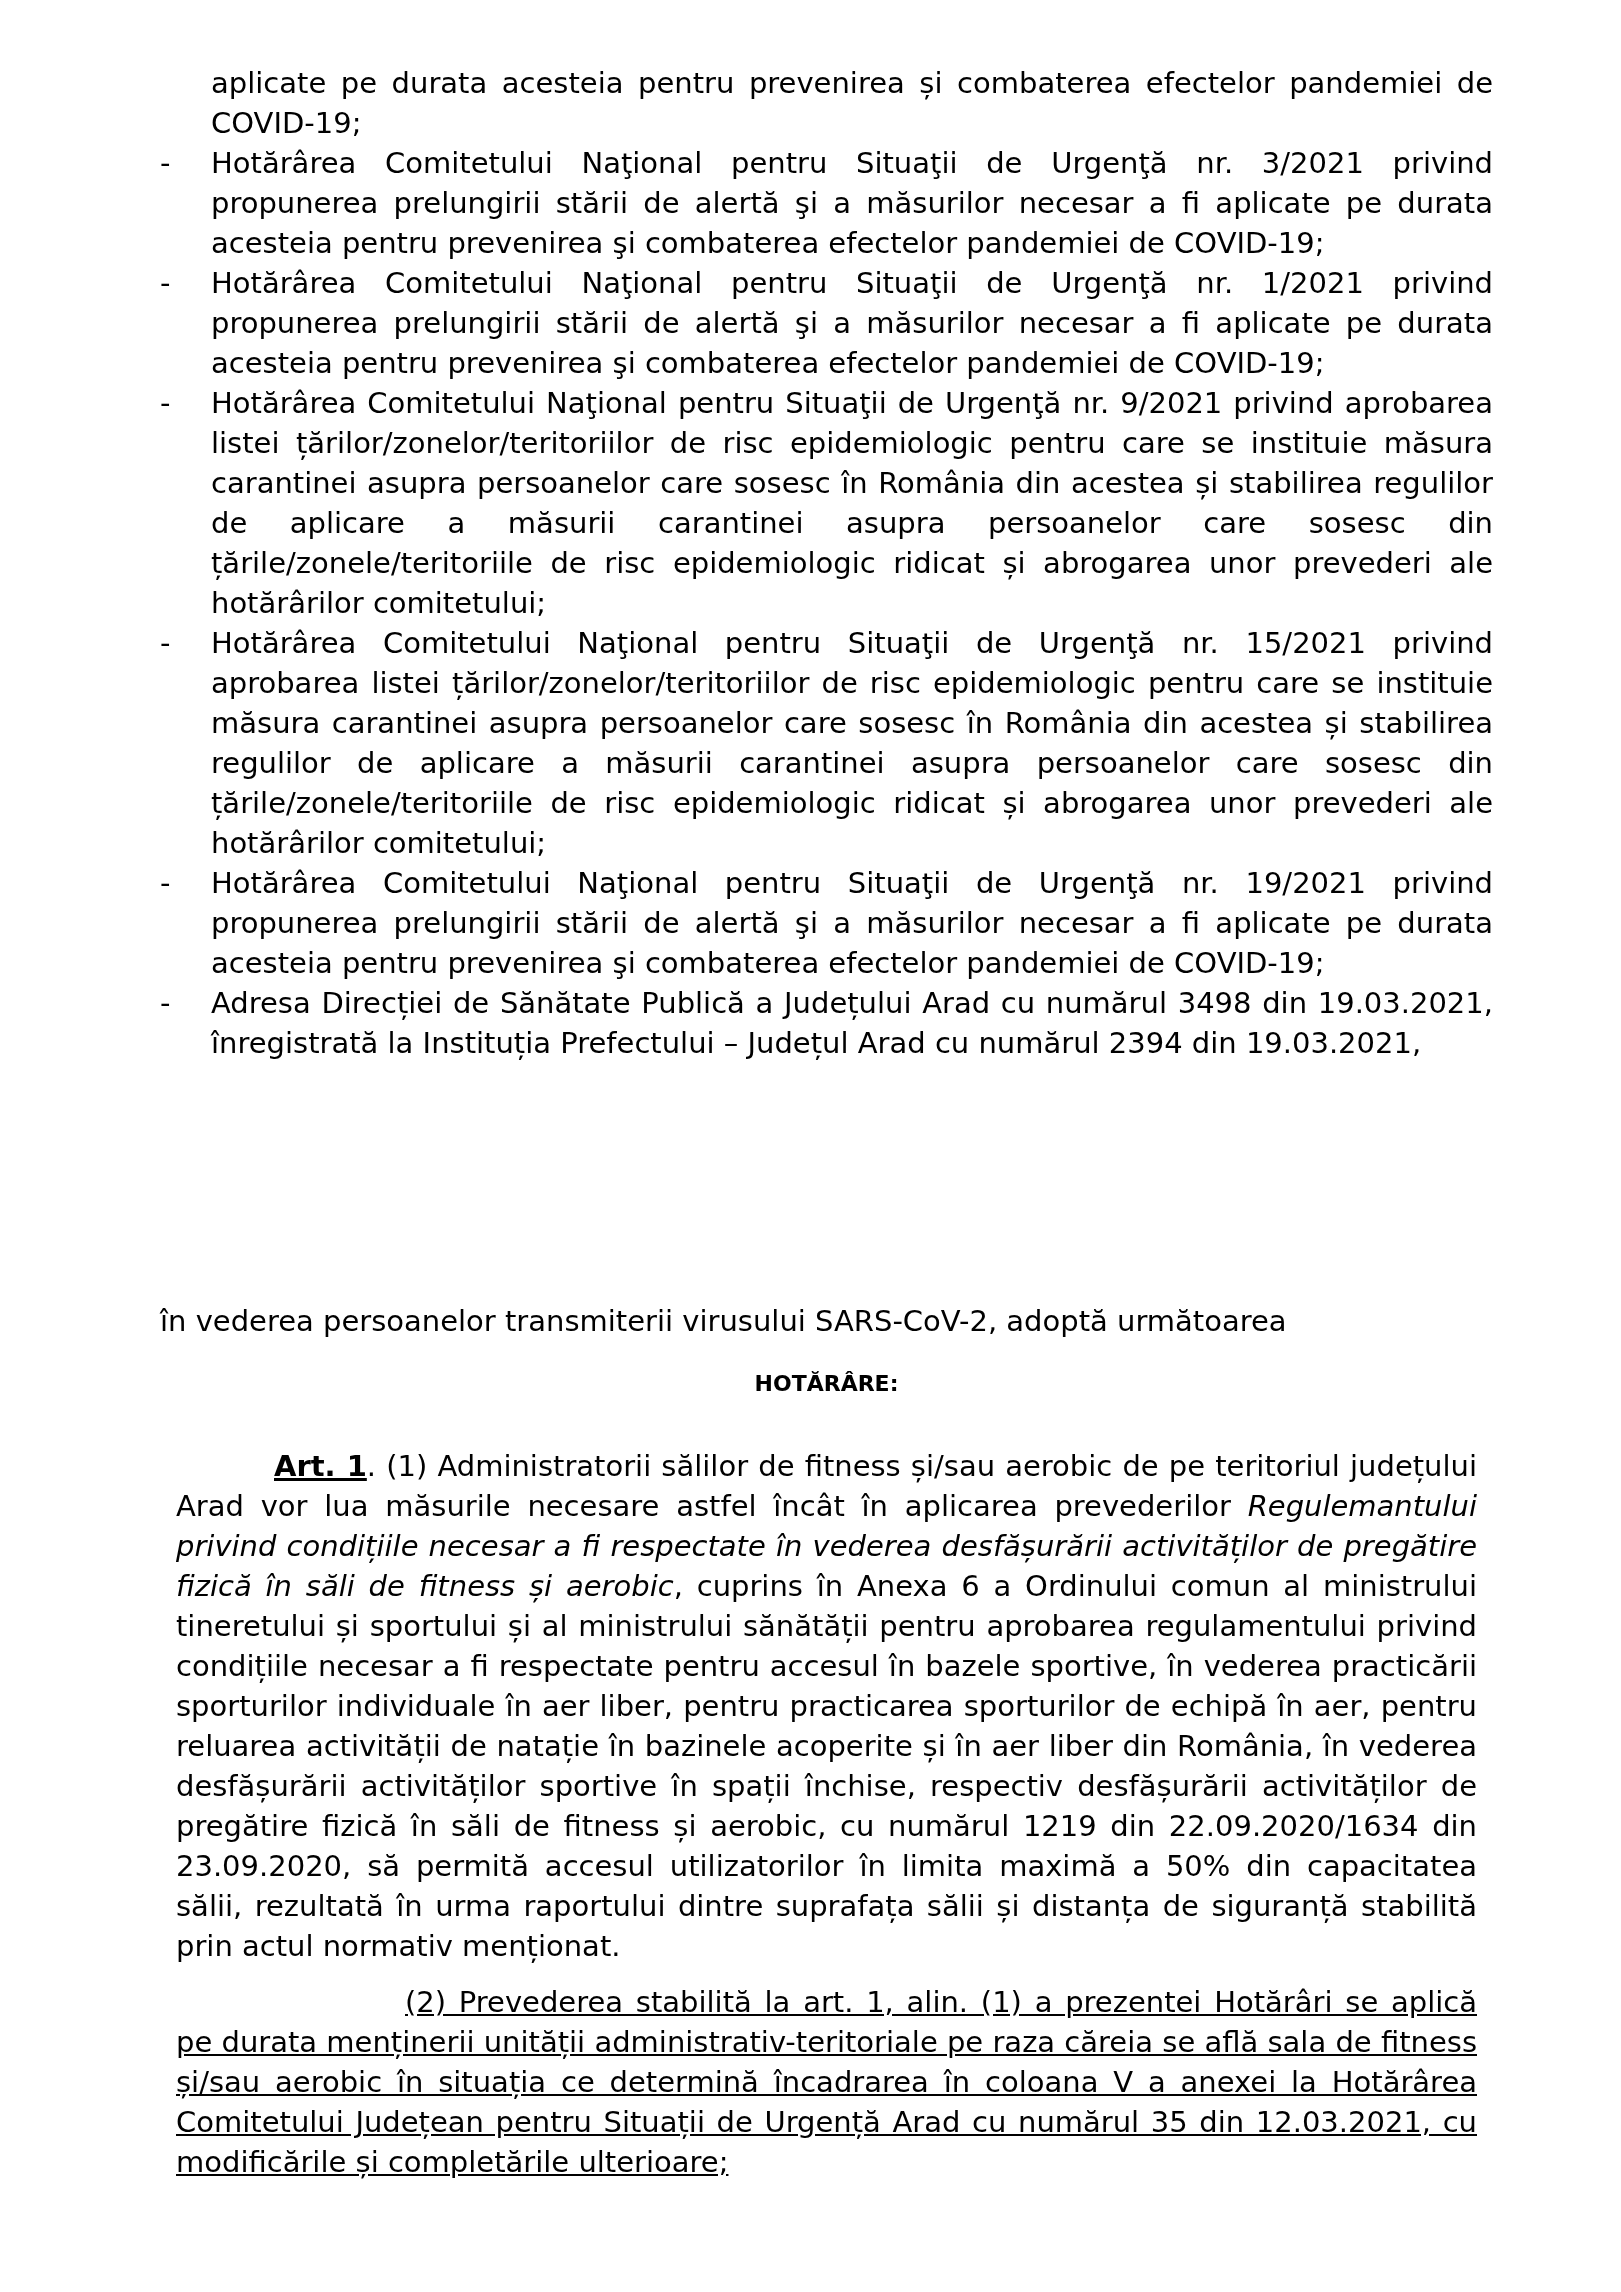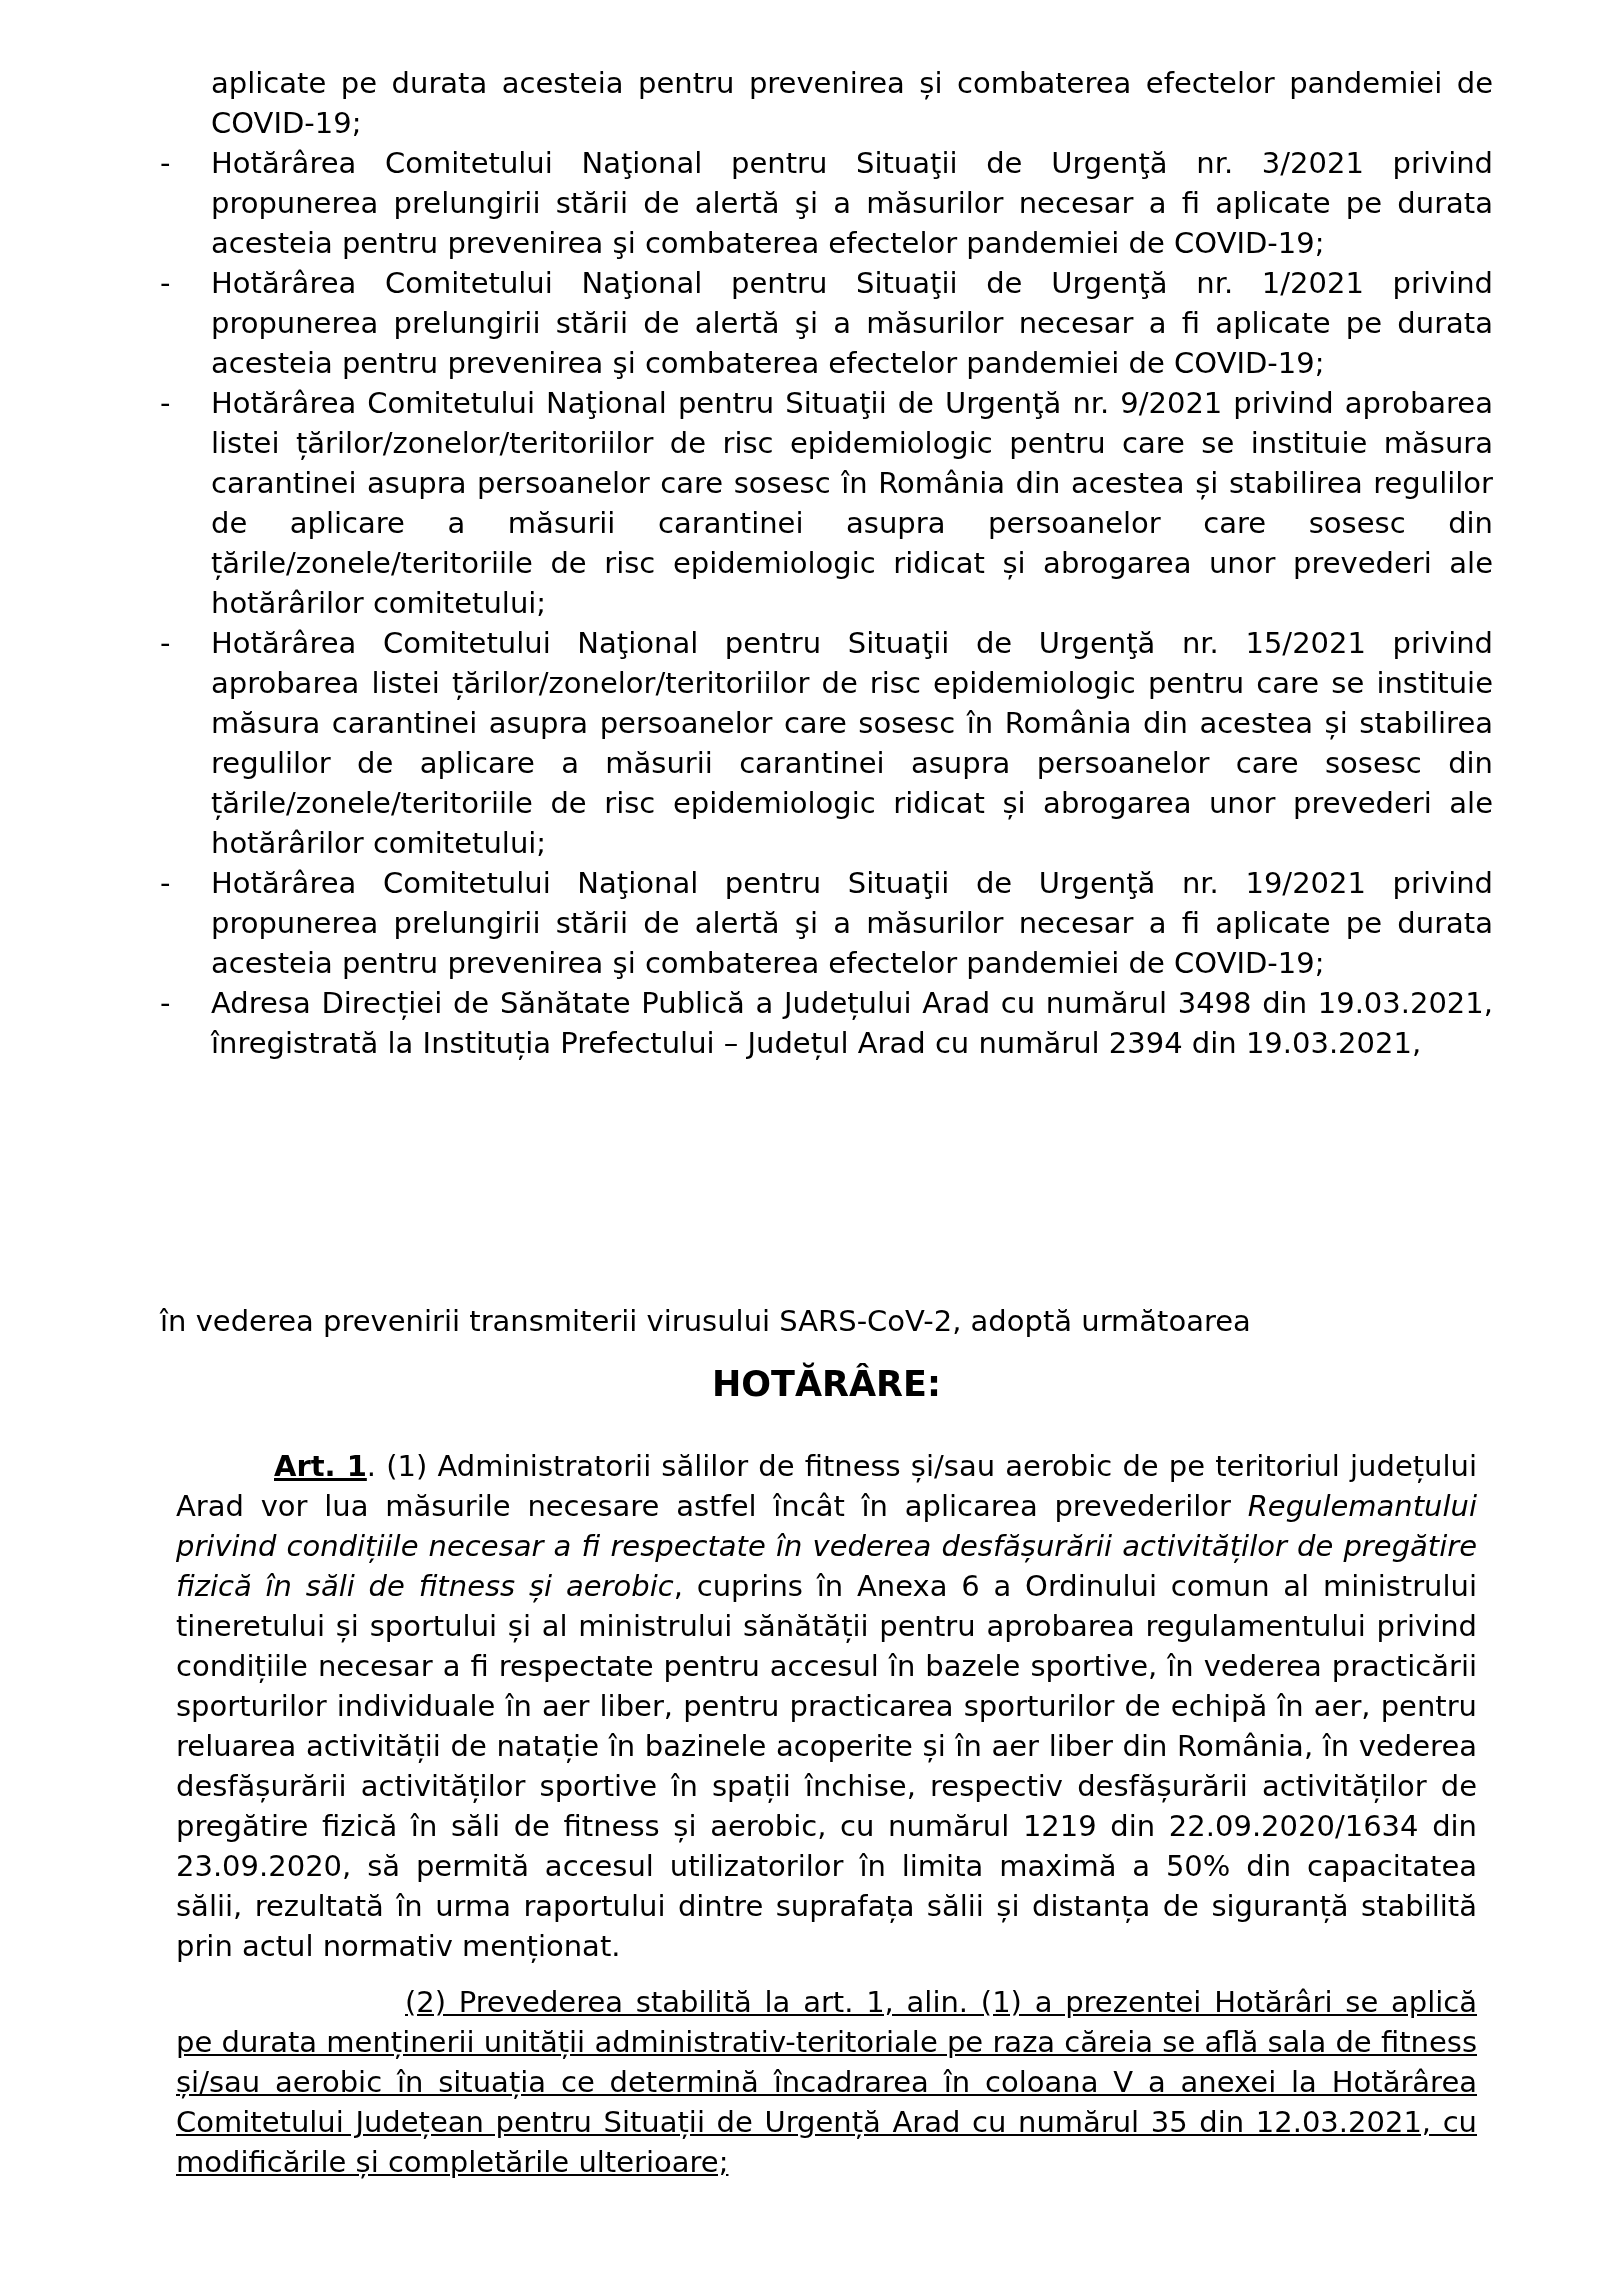--- a/index.html
+++ b/index.html
@@ -6,21 +6,21 @@
   body { width: 1621px; height: 2293px; position: relative; overflow: hidden;
          font-family: "DejaVu Sans", sans-serif; color: #000; }
   .page { position: absolute; left: 0; top: 0; width: 1621px; height: 2293px; }
   .txt { font-size: 29px; line-height: 40px; text-align: justify; }
   .list { position: absolute; left: 160px; top: 63px; width: 1333px; margin: 0; padding: 0; list-style: none; }
   .list li { position: relative; padding-left: 51px; }
   .list li .dash { position: absolute; left: 0; top: 0; }
   .list li .body { display: block; }
   .intro { position: absolute; left: 160px; top: 1301px; width: 1333px; text-align: left; }
   .heading { position: absolute; left: 160px; top: 1364px; width: 1333px; text-align: center;
-             font-weight: bold; font-size: 35px; line-height: 40px; }
+             font-weight: bold; font-size: 22px; line-height: 40px; }
   .art { position: absolute; left: 160px; top: 1430px; width: 1333px; }
   .art p { margin: 16px; }
   .indent1 { text-indent: 98px; }
   .indent2 { text-indent: 229px; text-decoration: underline; }
   .art-label { font-weight: bold; text-decoration: underline; text-decoration-thickness: 2.9px; }
   .it { font-style: italic; }
 </style>
 </head>
 <body>
 
@@ -49,21 +49,21 @@
     <li>
       <span class="dash">-</span>
       <span class="body">Hotărârea Comitetului Naţional pentru Situaţii de Urgenţă nr. 19/2021 privind propunerea prelungirii stării de alertă şi a măsurilor necesar a fi aplicate pe durata acesteia pentru prevenirea şi combaterea efectelor pandemiei de COVID-19;</span>
     </li>
     <li>
       <span class="dash">-</span>
       <span class="body">Adresa Direcției de Sănătate Publică a Județului Arad cu numărul 3498 din 19.03.2021, înregistrată la Instituția Prefectului – Județul Arad cu numărul 2394 din 19.03.2021,</span>
     </li>
   </ul>
 
-  <div class="intro txt">în vederea prevenirii transmiterii virusului SARS-CoV-2, adoptă următoarea</div>
+  <div class="intro txt">în vederea persoanelor transmiterii virusului SARS-CoV-2, adoptă următoarea</div>
 
   <div class="heading">HOTĂRÂRE:</div>
 
   <div class="art txt">
     <p class="indent1"><span class="art-label">Art.  1</span><span>. (1) Administratorii sălilor de fitness și/sau aerobic de pe teritoriul județului Arad vor lua măsurile necesare astfel încât în aplicarea prevederilor </span><span class="it">Regulemantului privind condițiile necesar a fi respectate în vederea desfășurării activităților de pregătire fizică în săli de fitness și aerobic</span><span>, cuprins în Anexa 6 a Ordinului comun al ministrului tineretului și sportului și al ministrului sănătății pentru aprobarea regulamentului privind condițiile necesar a fi respectate pentru accesul în bazele sportive, în vederea practicării sporturilor individuale în aer liber, pentru practicarea sporturilor de echipă în aer, pentru reluarea activității de natație în bazinele acoperite și în aer liber din România, în vederea desfășurării activităților sportive în spații închise, respectiv desfășurării activităților de pregătire fizică în săli de fitness și aerobic, cu numărul 1219 din 22.09.2020/1634 din 23.09.2020, să permită accesul utilizatorilor în limita maximă a 50% din capacitatea sălii, rezultată în urma raportului dintre suprafața sălii și distanța de siguranță stabilită prin actul normativ menționat.</span></p>
     <p class="indent2">(2) Prevederea stabilită la art. 1, alin. (1) a prezentei Hotărâri se aplică pe durata menținerii unității administrativ-teritoriale pe raza căreia se află sala de fitness și/sau aerobic în situația ce determină încadrarea în coloana V a anexei la Hotărârea Comitetului Județean pentru Situații de Urgență Arad cu numărul 35 din 12.03.2021, cu modificările și completările ulterioare;</p>
   </div>
 
 </div>
 

